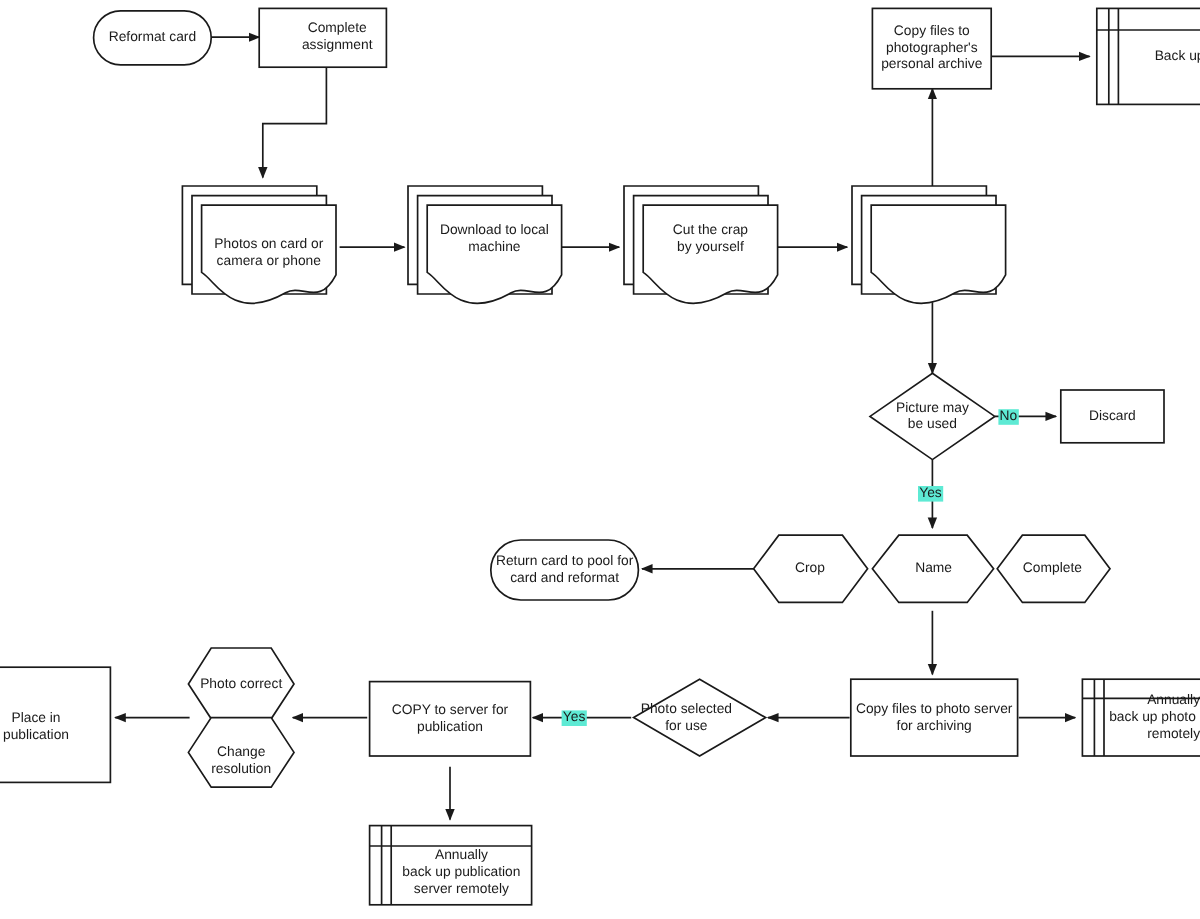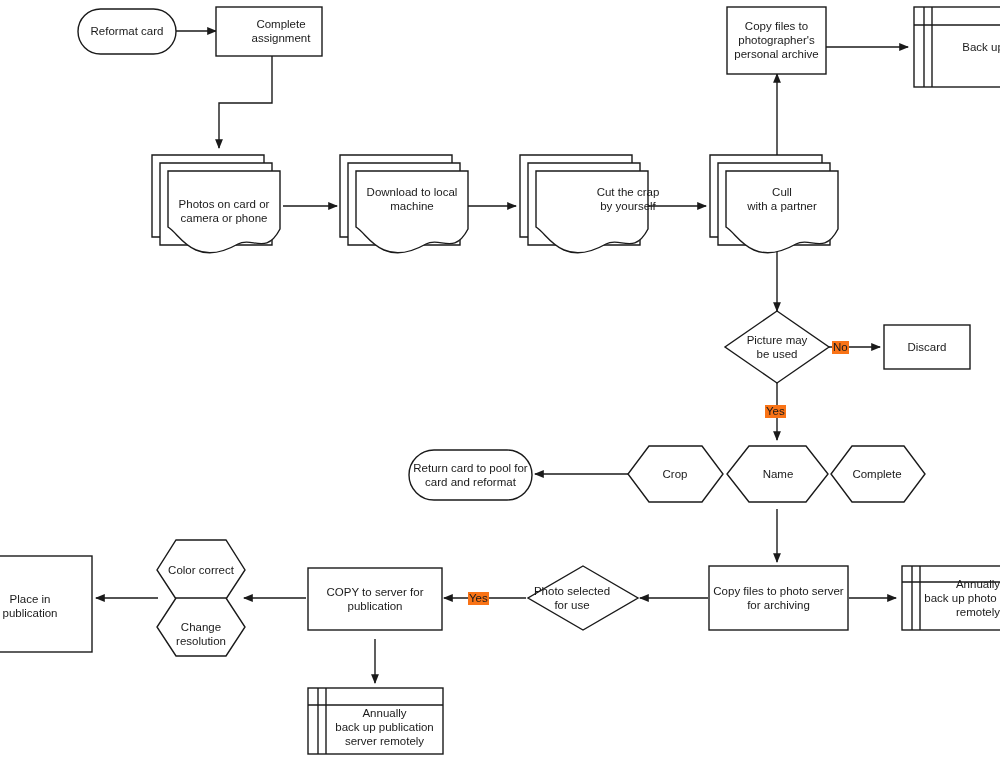--- a/index.html
+++ b/index.html
@@ -41,21 +41,21 @@
     text-align: center;
     white-space: pre;
     pointer-events: none;
   }
   .edge-lbl {
     position: absolute;
     color: #1a1a1a;
     font-size: 11.5px;
     line-height: 13px;
     text-align: left;
-    background: #f97316;
+    background: #5eead4;
     padding: 0 1px;
     white-space: pre;
   }
 </style>
 </head>
 <body>
 
 <div id="canvas">
 
   <svg class="layer" viewBox="0 0 1000 766">
@@ -193,25 +193,23 @@
 
   <div class="lbl" style="left:216px; top:17px; width:130px;">Complete
 assignment</div>
 
   <div class="lbl" style="left:168px; top:185px; width:112px;margin-top:12px;">Photos on card or
 camera or phone</div>
 
   <div class="lbl" style="left:356px; top:185px; width:112px;">Download to local
 machine</div>
 
-  <div class="lbl" style="left:536px; top:185px; width:112px;padding-left:36px;">Cut the crap
+  <div class="lbl" style="left:536px; top:185px; width:112px;">Cut the crap
 by yourself</div>
 
-  <div class="lbl" style="left:726px; top:185px; width:112px;">Cull
-with a partner</div>
 
   <div class="lbl" style="left:727px; top:19px; width:99px;">Copy files to
 photographer's
 personal archive</div>
 
   <div class="lbl" style="left:934px; top:40px; width:98px;">Back up</div>
 
   <div class="lbl" style="left:725px; top:333px; width:104px;text-align:center;">Picture may
 be used</div>
 
@@ -236,21 +234,21 @@
   <div class="lbl" style="left:520px; top:584px; width:104px;">Photo selected
 for use</div>
 
   <div class="lbl" style="left:308px; top:585px; width:134px;">COPY to server for
 publication</div>
 
   <div class="lbl" style="left:326px; top:706px; width:117px;">Annually
 back up publication
 server remotely</div>
 
-  <div class="lbl" style="left:157px; top:563px; width:88px;">Color correct</div>
+  <div class="lbl" style="left:157px; top:563px; width:88px;">Photo correct</div>
 
   <div class="lbl" style="left:157px; top:620px; width:88px;">Change
 resolution</div>
 
   <div class="lbl" style="left:-32px; top:592px; width:124px;">Place in
 publication</div>
 
   <div class="edge-lbl" style="left:832px; top:341px;">No</div>
 
   <div class="edge-lbl" style="left:765px; top:405px;">Yes</div>

